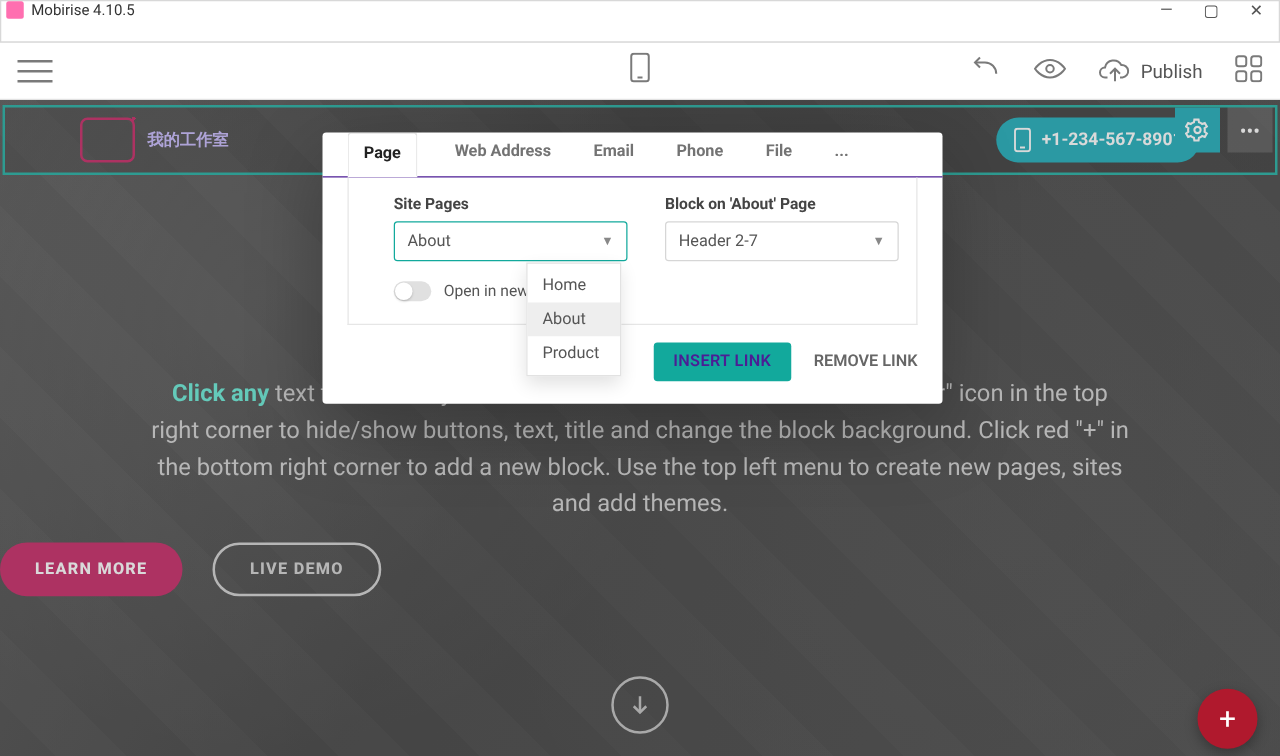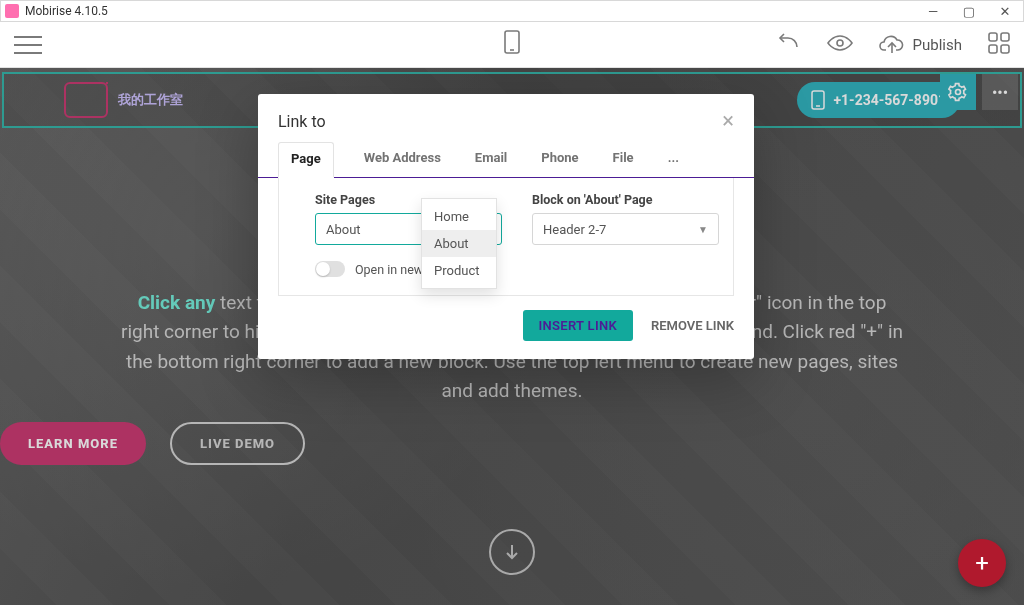--- a/index.html
+++ b/index.html
@@ -2,22 +2,22 @@
 <html><head>
 <meta charset="utf-8">
 <style>
   * { box-sizing: border-box; margin: 0; padding: 0; }
   html, body { width: 1024px; height: 605px; overflow: hidden; font-family: "Segoe UI", Roboto, Arial, sans-serif; background:#555; }
 
   
   
   
   .titlebar {
-    height: 22px; background:#fff; border:1px solid #d8d8d8;
-    display:flex; align-items:center; font-size:12px; color:#333;
+    height: 34px; background:#fff; border:1px solid #d8d8d8;
+    display:flex; align-items:flex-start; font-size:12px; color:#333;
     padding:0 4px; justify-content:space-between;
   }
   .titlebar .left { display:flex; align-items:center; gap:6px; }
   .titlebar .logo {
     width:14px; height:14px; background:#ff6fb0; border-radius:2px;
   }
   .titlebar .winbtns { display:flex; gap:20px; font-size:13px; padding-right:6px; color:#555;}
   .titlebar .winbtns span { cursor:default; width:16px; text-align:center;}
 
   
@@ -272,24 +272,20 @@
   <div class="scroll-down">
     <svg width="18" height="18" viewBox="0 0 18 18" fill="none" stroke="#bdbdbd" stroke-width="2">
         <path d="M9 2v12"></path>
         <path d="M4 10l5 5 5-5"></path>
       </svg>
   </div>
 
   <div class="fab">+</div>
 
   <div class="dialog">
-    <div class="hdr">
-      <h2>Link to</h2>
-      <span class="close">×</span>
-    </div>
 
     <div class="tabs">
       <span class="active">Page</span>
       <span>Web Address</span>
       <span>Email</span>
       <span>Phone</span>
       <span>File</span>
       <span>...</span>
     </div>
 

